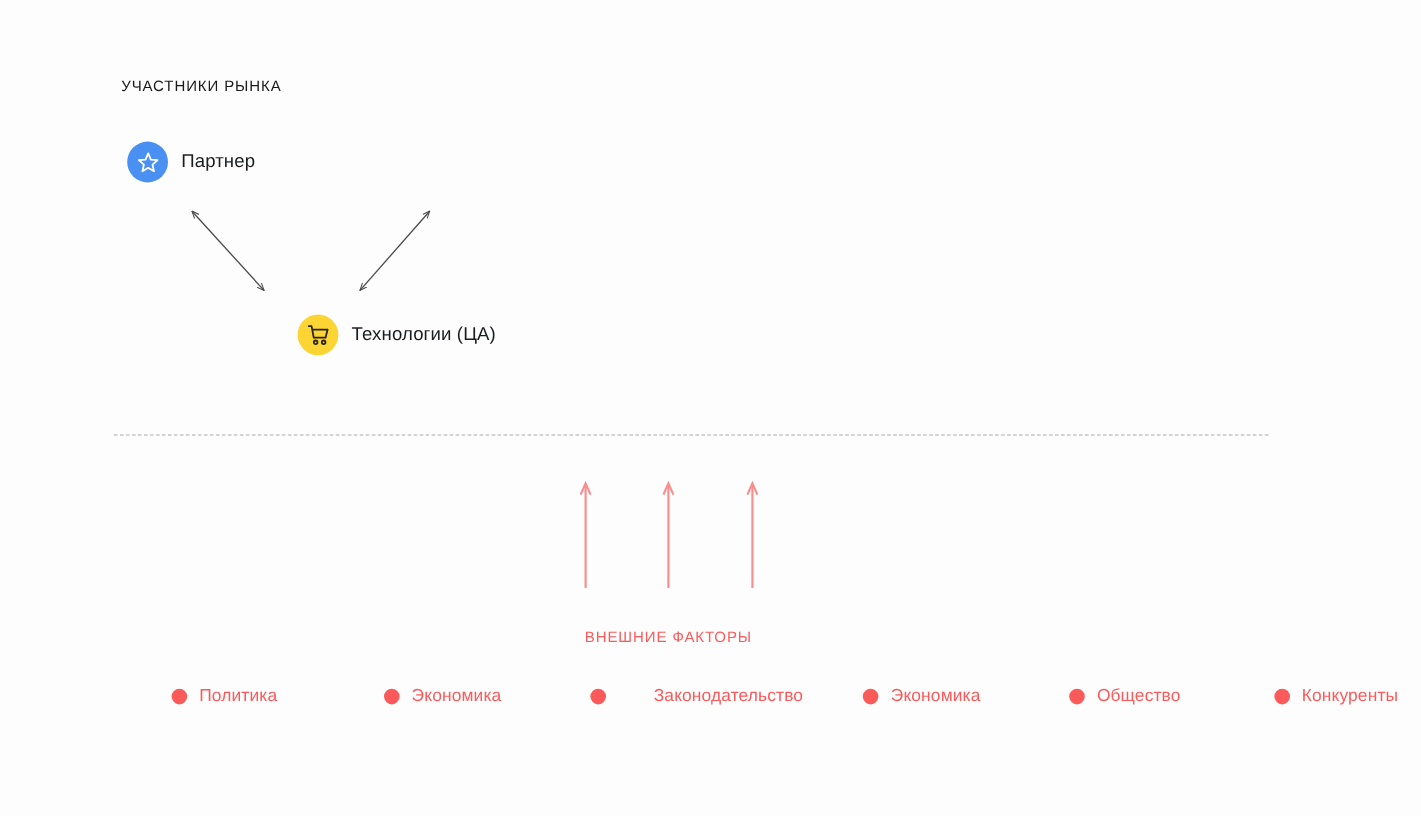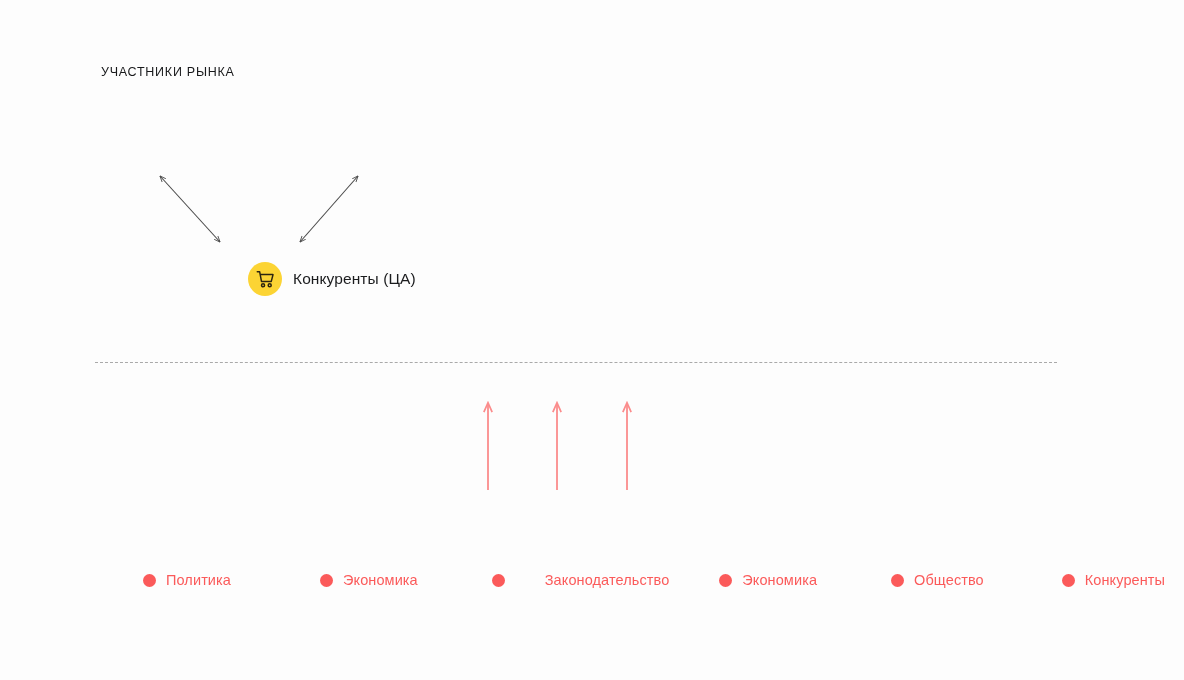--- a/index.html
+++ b/index.html
@@ -139,37 +139,46 @@
 
     <line x1="160" y1="176" x2="220" y2="242" stroke="#4a4a4a" stroke-width="1.1" marker-start="url(#arrowDark)" marker-end="url(#arrowDark)"></line>
 
     <line x1="358" y1="176" x2="300" y2="242" stroke="#4a4a4a" stroke-width="1.1" marker-start="url(#arrowDark)" marker-end="url(#arrowDark)"></line>
 
     <line x1="488" y1="490" x2="488" y2="403" stroke="#fb8c8c" stroke-width="1.8" marker-end="url(#arrowRed)"></line>
     <line x1="557" y1="490" x2="557" y2="403" stroke="#fb8c8c" stroke-width="1.8" marker-end="url(#arrowRed)"></line>
     <line x1="627" y1="490" x2="627" y2="403" stroke="#fb8c8c" stroke-width="1.8" marker-end="url(#arrowRed)"></line>
   </svg>
 
+  <div class="node" id="node-partner">
+    <div class="node-badge badge-partner">
+      <svg width="21" height="21" viewBox="0 0 24 24" xmlns="http://www.w3.org/2000/svg">
+        <path d="M12 3.2 L14.55 9.1 L20.9 9.7 L16.1 13.95 L17.5 20.2 L12 16.9 L6.5 20.2 L7.9 13.95 L3.1 9.7 L9.45 9.1 Z" fill="none" stroke="#ffffff" stroke-width="1.7" stroke-linejoin="round" stroke-linecap="round"></path>
+      </svg>
+    </div>
+    <div class="node-label">Партнер</div>
+  </div>
 
 
   <div class="node" id="node-consumer">
     <div class="node-badge badge-consumer">
       <svg width="21" height="21" viewBox="0 0 24 24" xmlns="http://www.w3.org/2000/svg">
         <g fill="none" stroke="#2b2410" stroke-width="1.7" stroke-linejoin="round" stroke-linecap="round">
           <path d="M2.6 3.1 L5.3 3.1 L7.4 14.2 L18.6 14.2 L20.6 6.4 L6.1 6.4"></path>
           <circle cx="9.2" cy="18.6" r="1.75"></circle>
           <circle cx="16.8" cy="18.6" r="1.75"></circle>
         </g>
       </svg>
     </div>
-    <div class="node-label">Конкуренты (ЦА)</div>
+    <div class="node-label">Технологии (ЦА)</div>
   </div>
 
   <div class="divider"></div>
 
+  <div class="ext-caption">ВНЕШНИЕ ФАКТОРЫ</div>
 
   <div class="factor-row">
 
     <div class="factor-item" style="margin-right:89px;">
       <span class="factor-dot"></span>
       <span class="factor-label">Политика</span>
     </div>
 
     <div class="factor-item" style="margin-right:74px;">
       <span class="factor-dot"></span>

